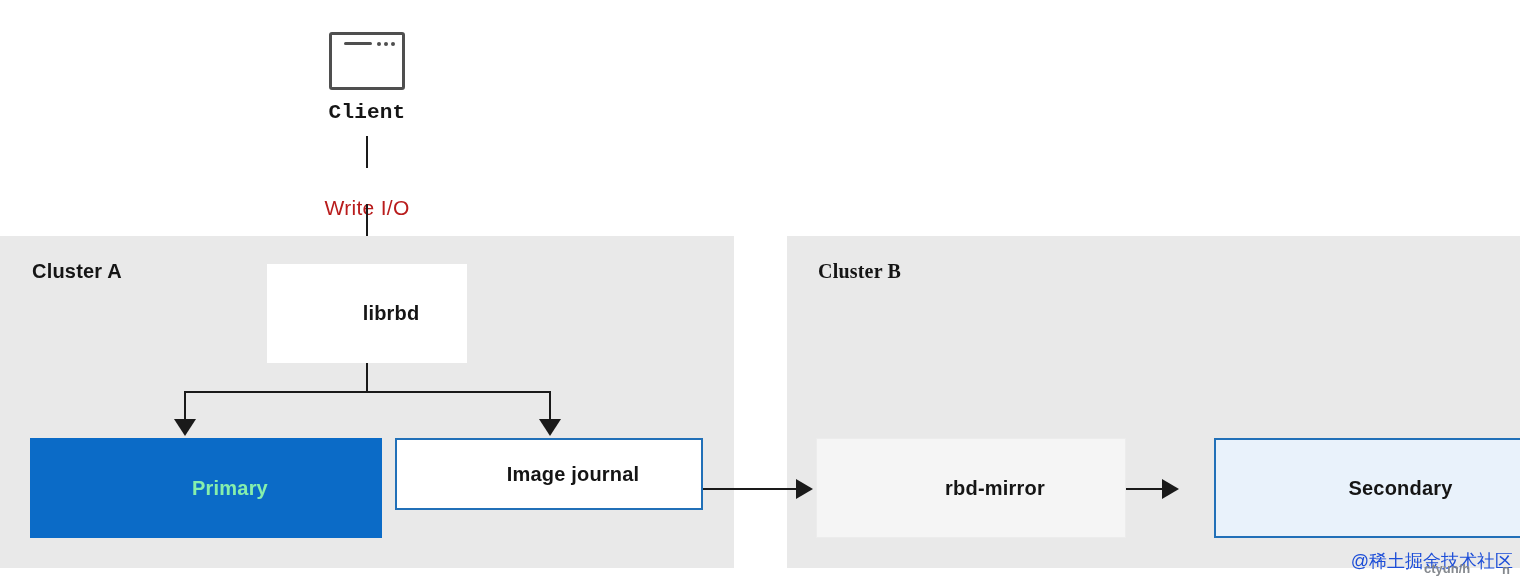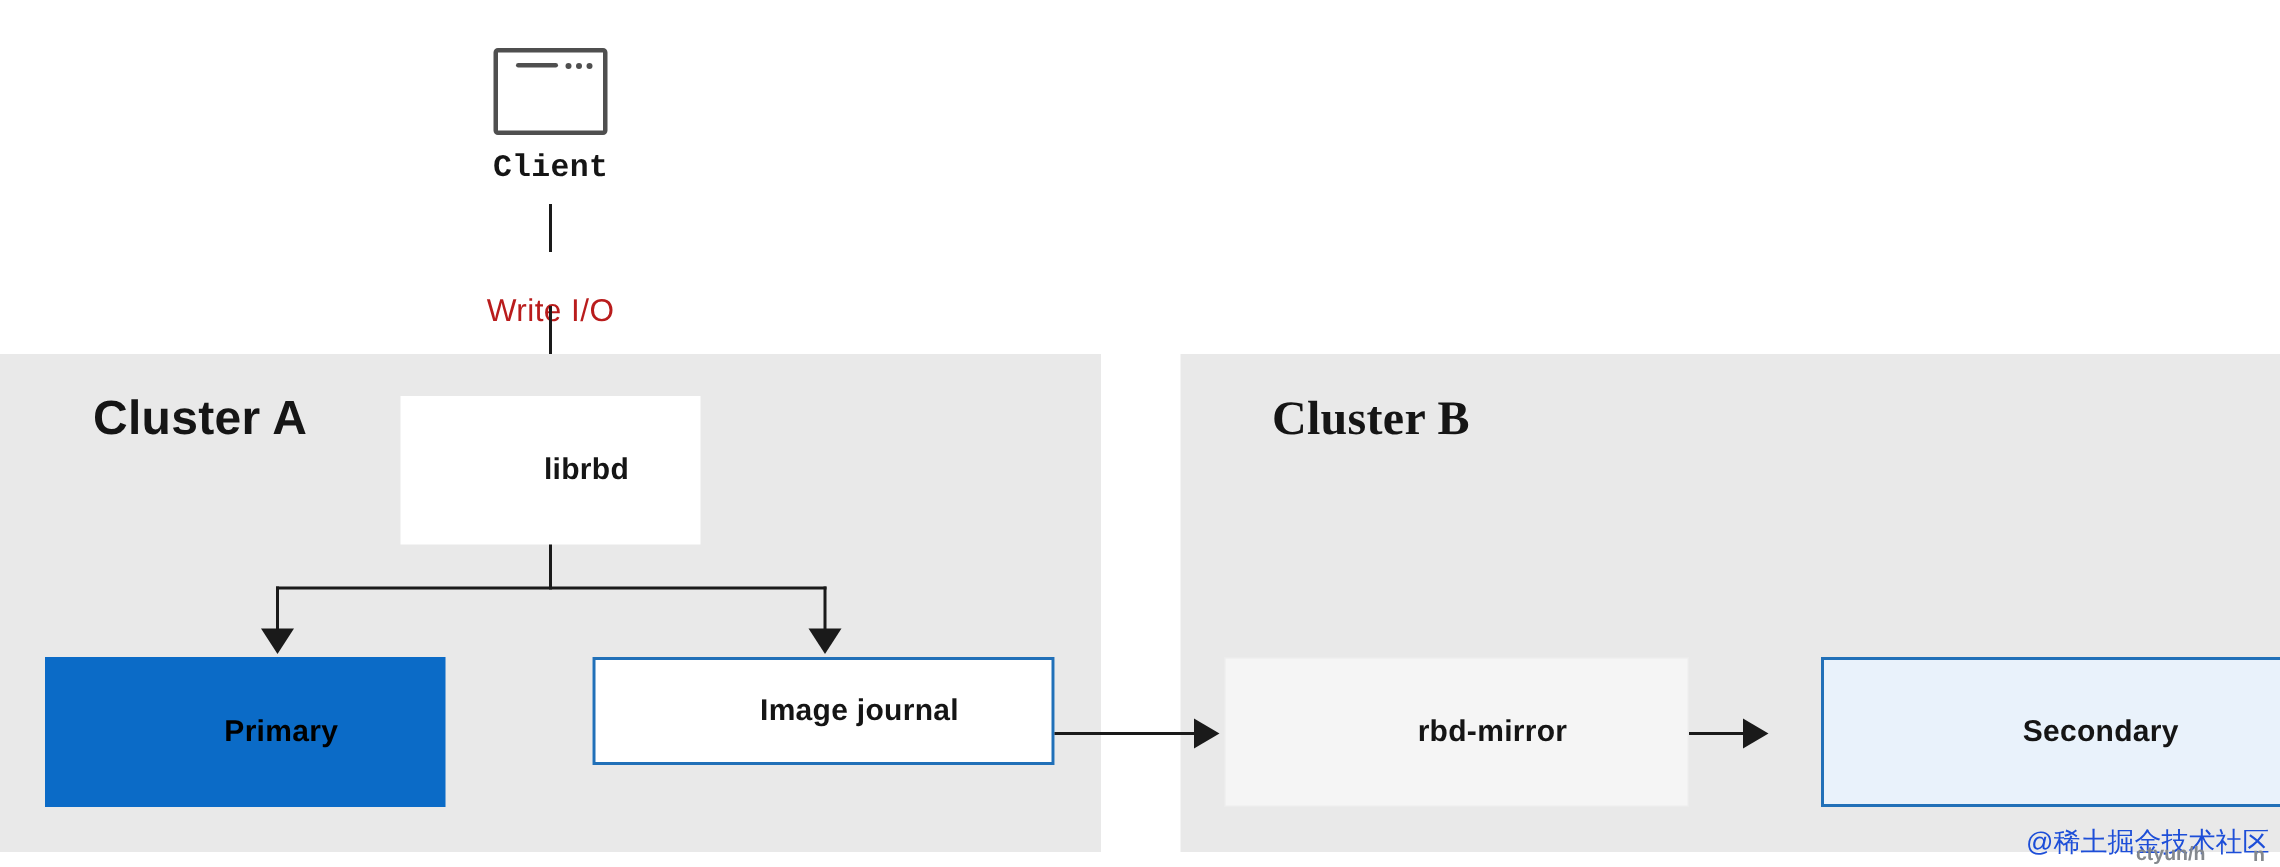--- a/index.html
+++ b/index.html
@@ -46,33 +46,33 @@
   .write-io{
     left:242px;top:171px;width:250px;text-align:center;
     font-size:21px;font-weight:400;color:#b91c1c;letter-spacing:.3px;margin-top:25px;
   }
 
   
   .panel{background:#e9e9e9;top:236px;height:332px;}
   .panel-a{left:0;width:734px;}
   .panel-b{left:787px;width:733px;}
   .panel-title{
-    font-size:32px;font-weight:700;letter-spacing:.2px;color:#151515;top:260px;margin-left:30px;
+    font-size:20px;font-weight:700;letter-spacing:.2px;color:#151515;top:260px;
   }
   .panel-title.a{left:32px;}
   .panel-title.b{left:818px;font-family:Liberation Serif, serif;}
 
   
   .node{
     display:flex;align-items:center;justify-content:center;
     font-size:20px;font-weight:700;letter-spacing:.2px;
     box-sizing:border-box;text-align:center;padding-left:48px;
   }
   .node-librbd{left:267px;top:264px;width:200px;height:99px;background:#ffffff;}
-  .node-primary{left:30px;top:438px;width:267px;height:100px;background:#0b6bc7;color:#000000;}
+  .node-primary{left:30px;top:438px;width:352px;height:100px;background:#0b6bc7;color:#86efac;}
   .node-journal{left:395px;top:438px;width:308px;height:72px;background:#ffffff;border:2px solid #2170b8;}
   .node-mirror{left:816px;top:438px;width:310px;height:100px;background:#f5f5f5;border:1px solid #ececec;}
   .node-secondary{left:1182px;top:438px;width:325px;height:100px;background:#e9f2fb;border:2px solid #2170b8;margin-left:32px;}
 
   
   .wm-community{
     left:1348px;top:549px;width:165px;text-align:right;
     font-size:18px;color:#1d4ed8;font-weight:400;white-space:nowrap;
   }
   .wm-overlay{

